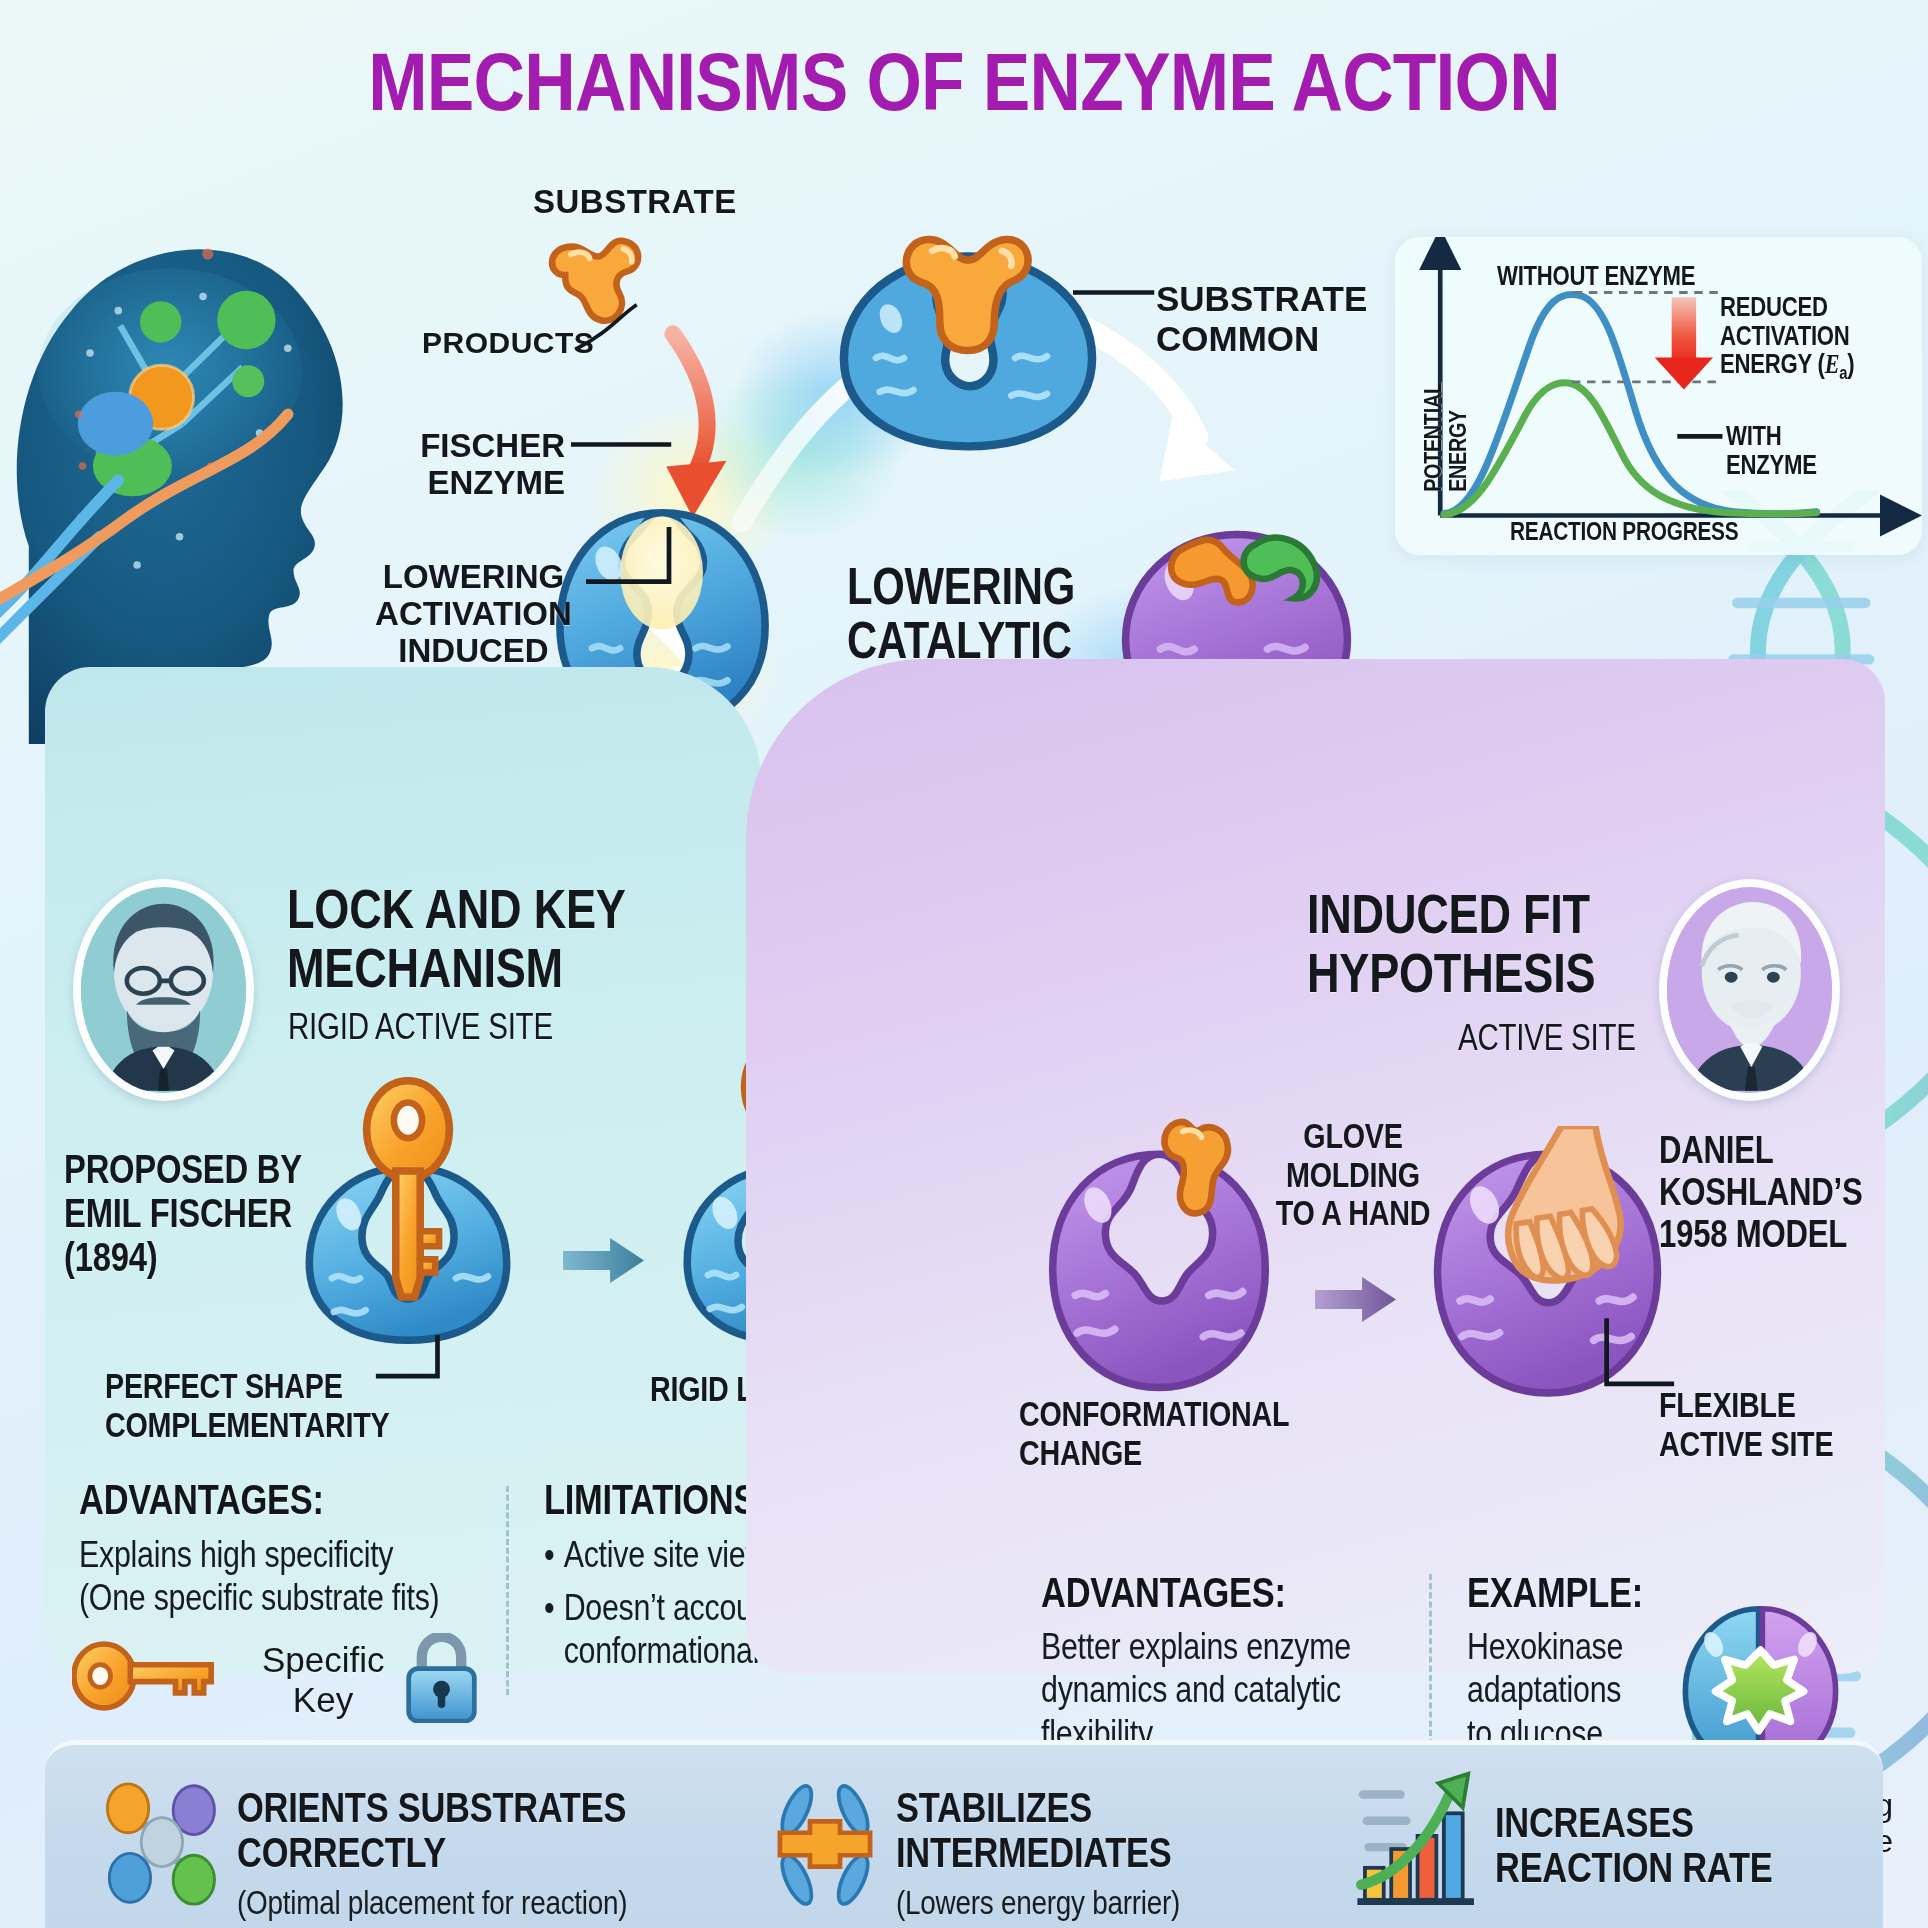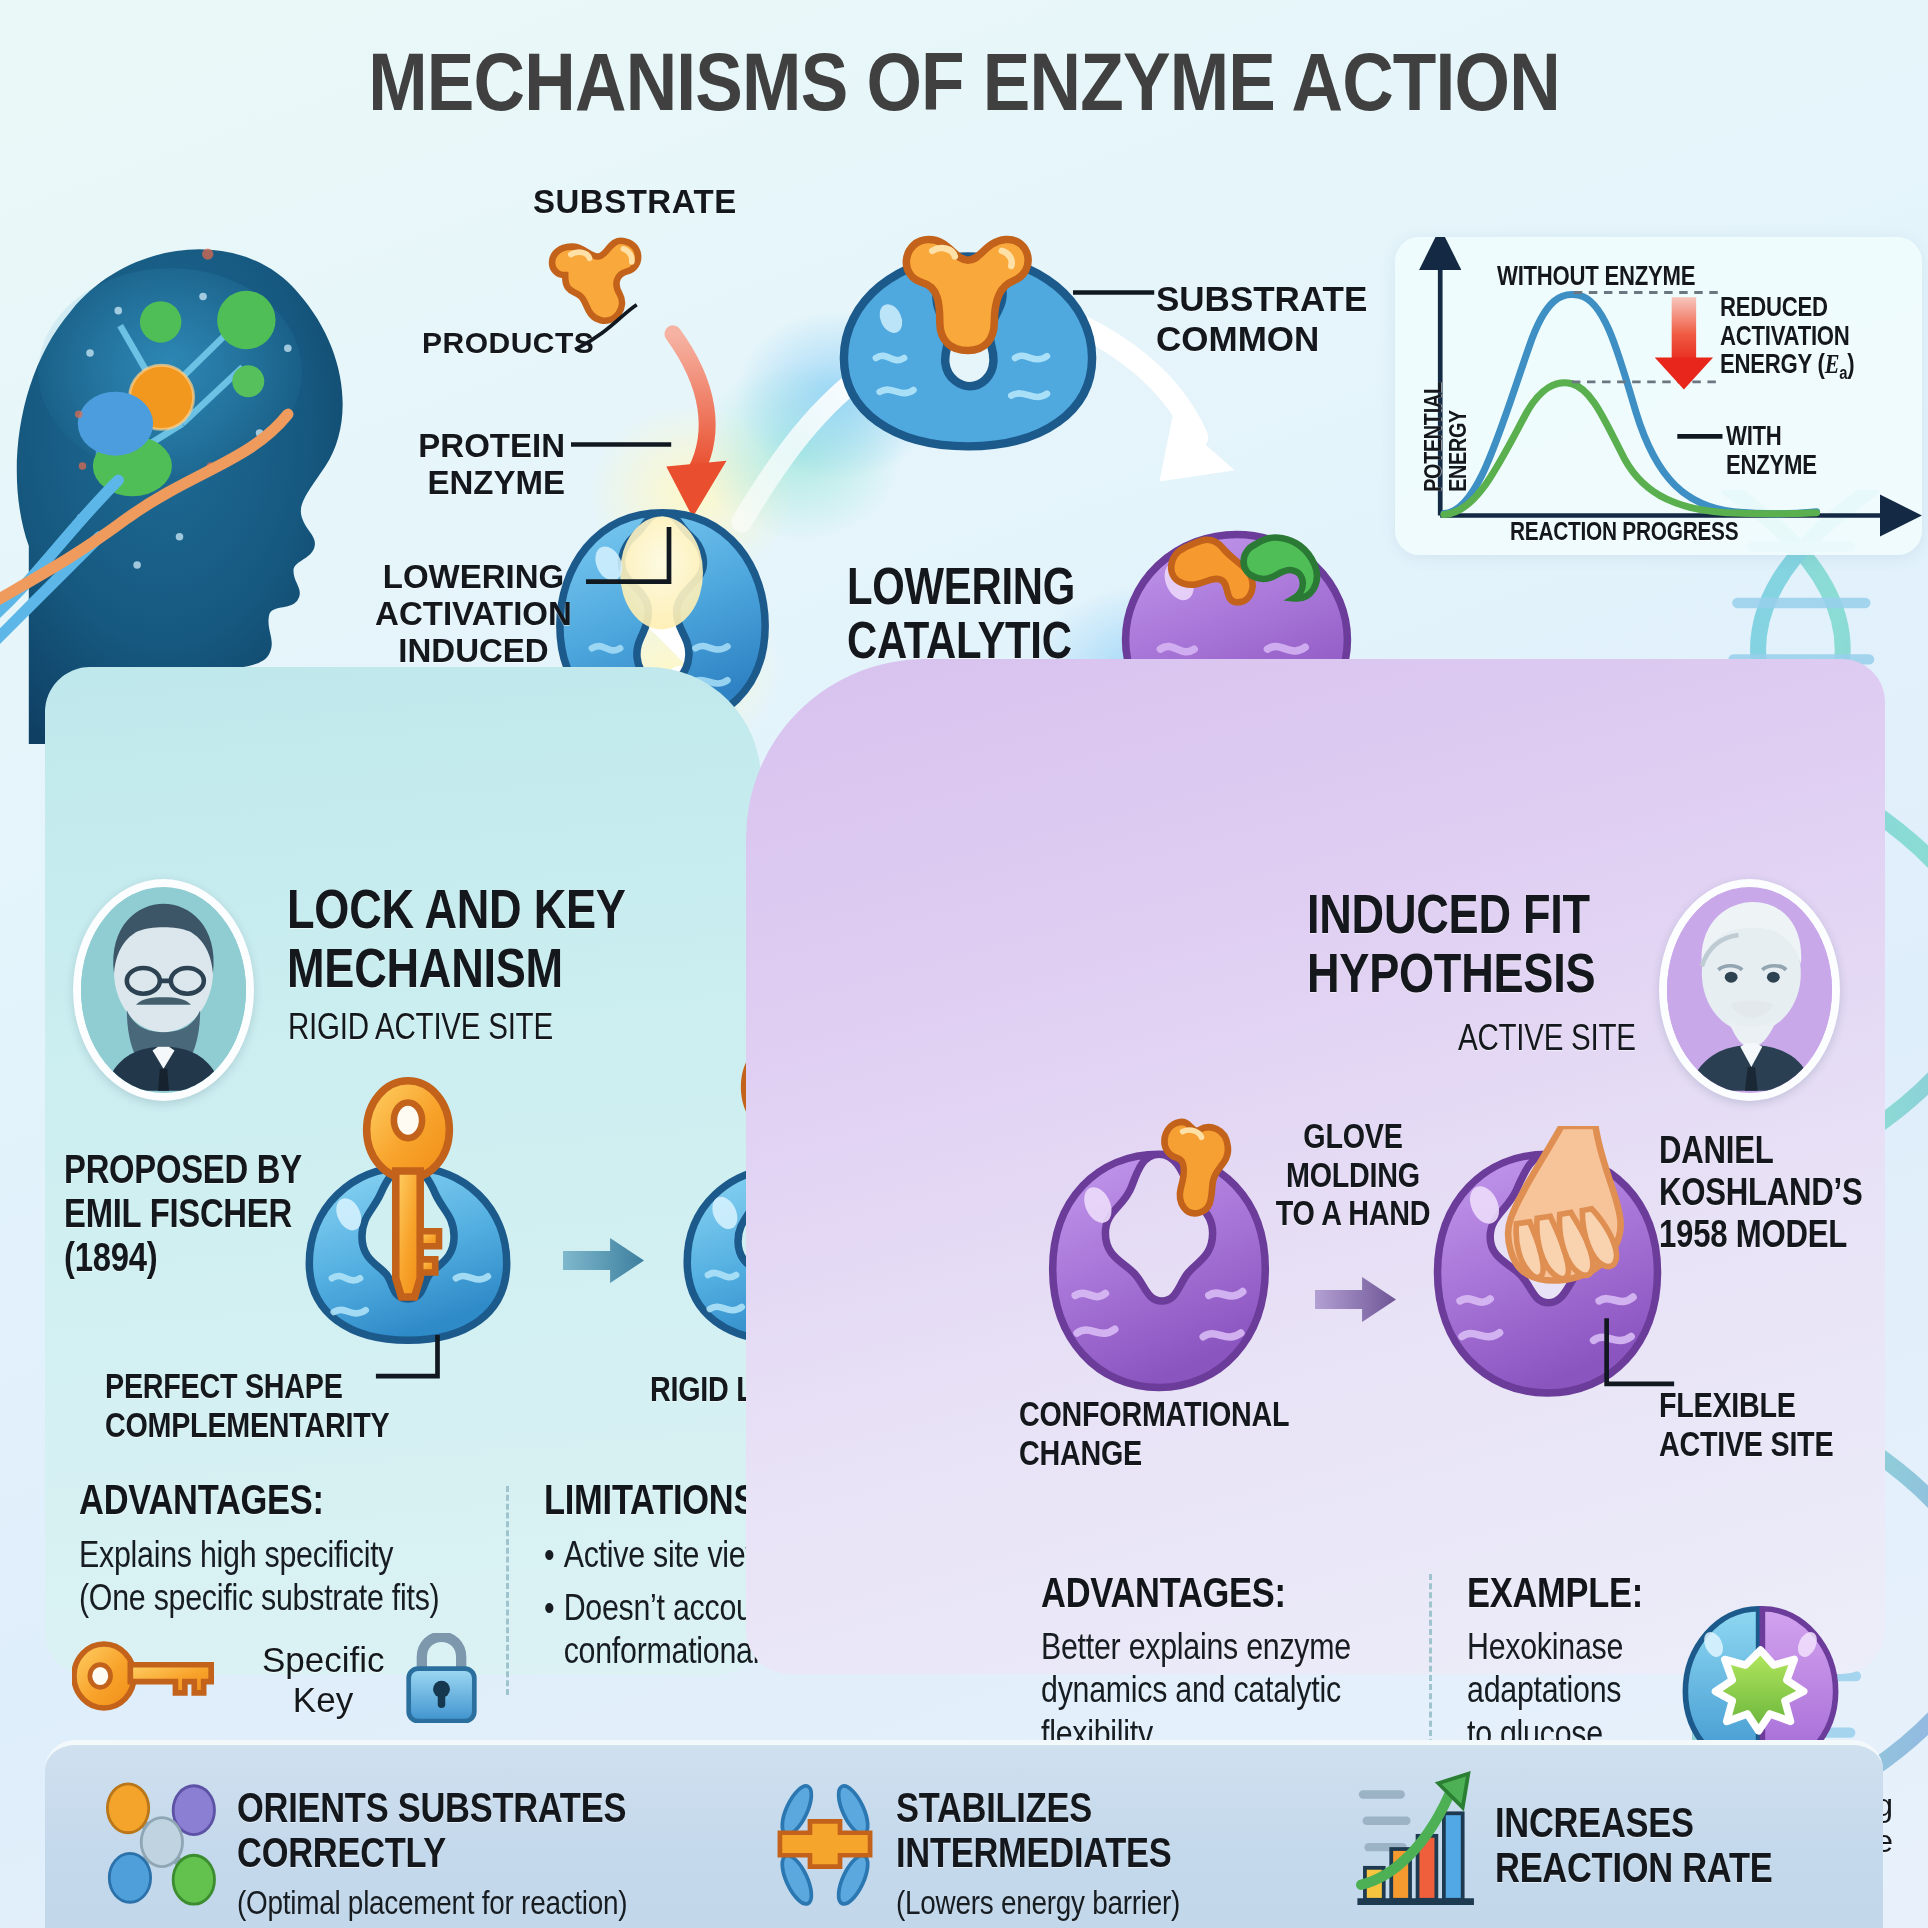--- a/index.html
+++ b/index.html
@@ -27,21 +27,21 @@
     line-height: 1.06;
     text-shadow: 0 0.9px 0.9px rgba(255,255,255,.55);
   }
 
   
   #title {
     left: 0; right: 0; top: 36px;
     text-align: center;
     font-size: 81px;
     font-weight: 700;
-    color: #404040;
+    color: #a21caf;
     letter-spacing: -0.9px;
   }
   #title span { display:inline-block; transform: scaleX(0.88); }
 
   
   .silho { left: -22.6px; top: 141px; width: 405px; height: 603px; }
 
   
   #graphcard {
     left: 1395px; top: 237px; width: 527px; height: 318px;
@@ -405,21 +405,21 @@
     <span>SUBSTRATE</span>
   </div>
   <div class="abs lbl" style="left:422px; top:327px; font-size:30px; letter-spacing:0.5px;">
     <span>PRODUCTS</span>
   </div>
   <svg class="abs" style="left:556px; top:301px; width:85px; height:56px;" viewBox="0 0 90 60">
     <path d="M86,4 C70,14 56,34 20,52" fill="none" stroke="#121820" stroke-width="4"></path>
   </svg>
 
   <div class="abs lbl" style="left:414px; top:428px; font-size:33px; text-align:right; width:151px; line-height:1.12;">
-    <div>PROTEIN</div>
+    <div>FISCHER</div>
     <div>ENZYME</div>
   </div>
   <svg class="abs" style="left:571px; top:435px; width:104px; height:19px;" viewBox="0 0 110 20">
     <line x1="0" y1="10" x2="106" y2="10" stroke="#121820" stroke-width="5"></line>
   </svg>
 
   <div class="abs lbl" style="left:356px; top:559px; font-size:33px; text-align:center; width:235px; line-height:1.12;">
     <div>LOWERING</div>
     <div>ACTIVATION</div>
     <div>INDUCED</div>

